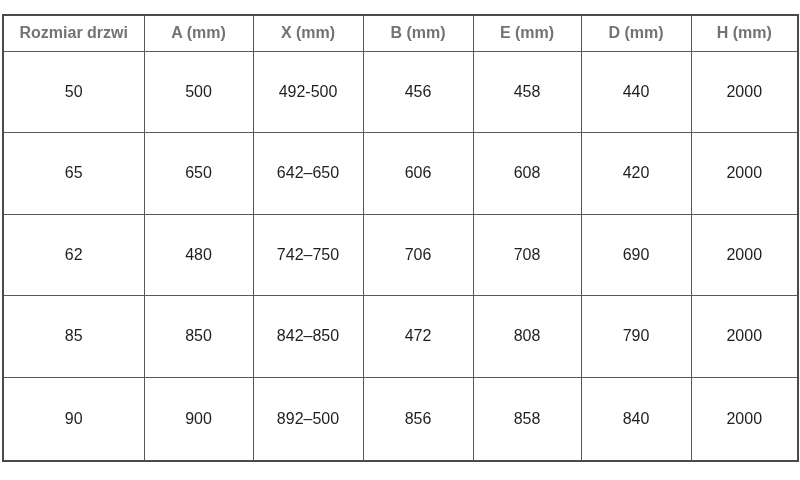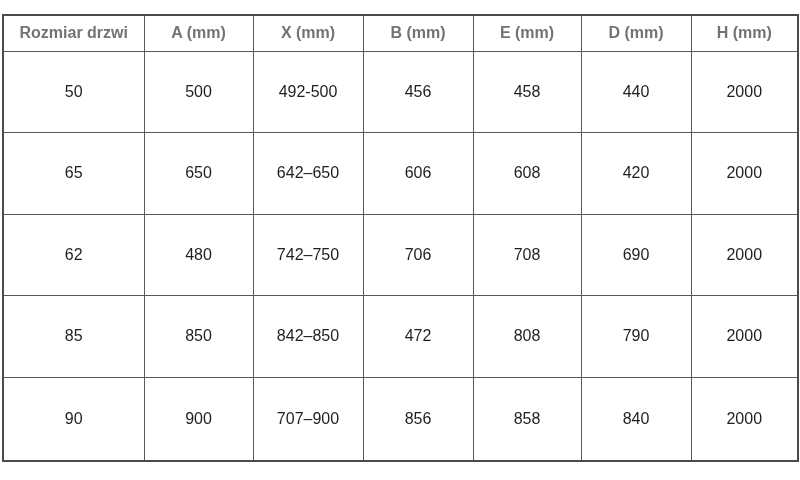--- a/index.html
+++ b/index.html
@@ -120,21 +120,21 @@
             <td>850</td>
             <td>842–850</td>
             <td>472</td>
             <td>808</td>
             <td>790</td>
             <td>2000</td>
           </tr>
           <tr>
             <td>90</td>
             <td>900</td>
-            <td>707–900</td>
+            <td>892–500</td>
             <td>856</td>
             <td>858</td>
             <td>840</td>
             <td>2000</td>
           </tr>
         </tbody>
     </table>
   </div>
 </div>
 

